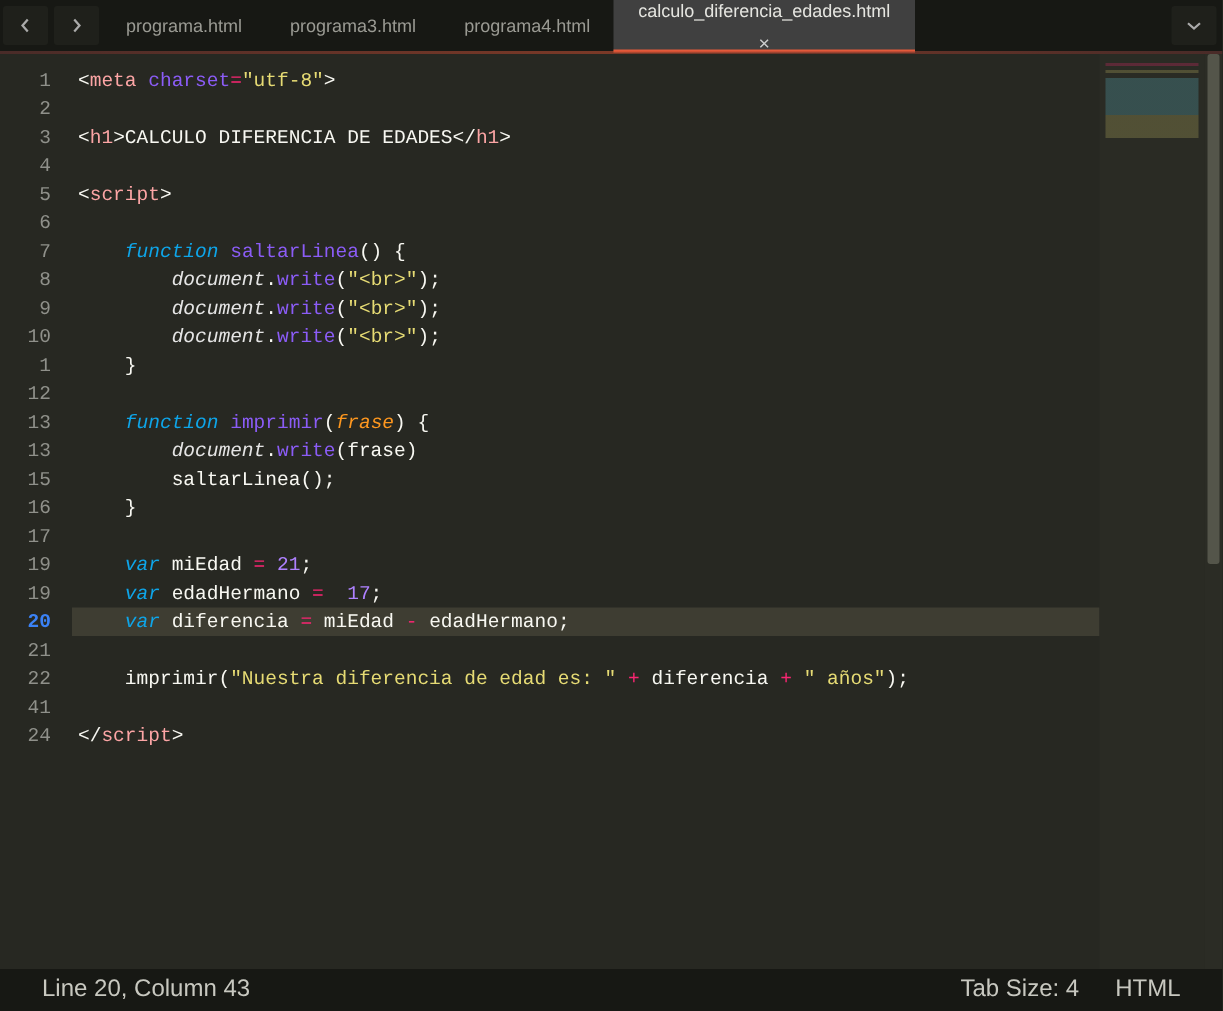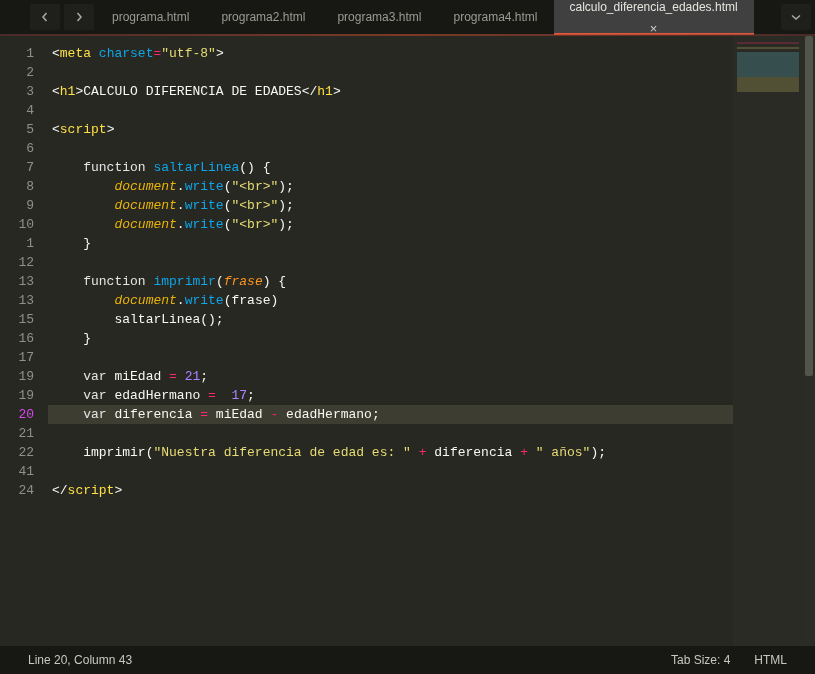--- a/index.html
+++ b/index.html
@@ -15,21 +15,20 @@
     flex-direction: column;
   }
   .tabbar {
     height: 34px;
     background: #171814;
     display: flex;
     align-items: stretch;
     font-family: -apple-system, 'Segoe UI', Arial, sans-serif;
     font-size: 12px;
     color: #9a9a93;
-    padding-left: 28px;
   }
   .nav-btn {
     width: 30px;
     display: flex;
     align-items: center;
     justify-content: center;
     background: #1f201b;
     margin: 4px 2px;
     border-radius: 2px;
     cursor: pointer;
@@ -78,37 +77,37 @@
   .gutter {
     width: 48px;
     background: #272822;
     color: #8f908a;
     text-align: right;
     padding: 8px 14px 8px 0;
     font-size: 13px;
     line-height: 19px;
     user-select: none;
   }
-  .gutter .cur { color: #d946ef; }
+  .gutter .cur { color: #3b82f6; font-weight: bold; }
   .code {
     flex: 1;
     padding: 8px 0;
     font-size: 13px;
     line-height: 19px;
     white-space: pre;
     position: relative;
   }
   .line { padding-left: 4px; height: 19px; }
   .line.hl { background: #3e3d32; }
   .p  { color: #f8f8f2; }  
-  .tg { color: #fde047; }  
-  .at { color: #0ea5e9; }  
+  .tg { color: #fca5a5; }  
+  .at { color: #8b5cf6; }  
   .st { color: #e6db74; }  
-  .fn { color: #e5e5e5; } 
-  .vr { color: #eab308; font-style: italic; font-family: Liberation Mono, monospace; } 
+  .fn { color: #0ea5e9; font-style: italic; } 
+  .vr { color: #e5e5e5; font-style: italic; font-family: Liberation Mono, monospace; } 
   .nm { color: #ae81ff; }  
   .op { color: #f92672; }  
   .pn { color: #f8f8f2; }  
   .pr { color: #fd971f; font-style: italic; } 
   .an { color: #f8f8f2; }  
   .minimap {
     width: 70px;
     background: #2a2b24;
     position: relative;
   }
@@ -139,21 +138,21 @@
     background: #54554a;
     border-radius: 2px;
   }
   .statusbar {
     height: 28px;
     background: #171814;
     color: #c8c8c0;
     display: flex;
     align-items: center;
     font-family: -apple-system, 'Segoe UI', Arial, sans-serif;
-    font-size: 12px;
+    font-size: 16px;
     padding: 0 16px;
   }
   .statusbar .grow { flex: 1; }
   .statusbar > div { padding: 0 12px; cursor: pointer; }
 </style>
 </head>
 <body>
 
 <div class="tabbar">
   <div class="nav-btn">
@@ -162,23 +161,20 @@
       </svg>
   </div>
   <div class="nav-btn">
     <svg viewBox="0 0 10 10">
         <path d="M3.5 1 7 5l-3.5 4" stroke="#aaa" stroke-width="1.5" fill="none"></path>
       </svg>
   </div>
   <div id="tabs-container" style="display:flex;align-items:stretch;">
       <div class="tab">
         <span>programa.html</span>
-      </div>
-      <div class="tab">
-        <span>programa2.html</span>
       </div>
       <div class="tab">
         <span>programa3.html</span>
       </div>
       <div class="tab">
         <span>programa4.html</span>
       </div>
       <div class="tab active">
         <span>calculo_diferencia_edades.html</span>
         <span class="close">×</span>

